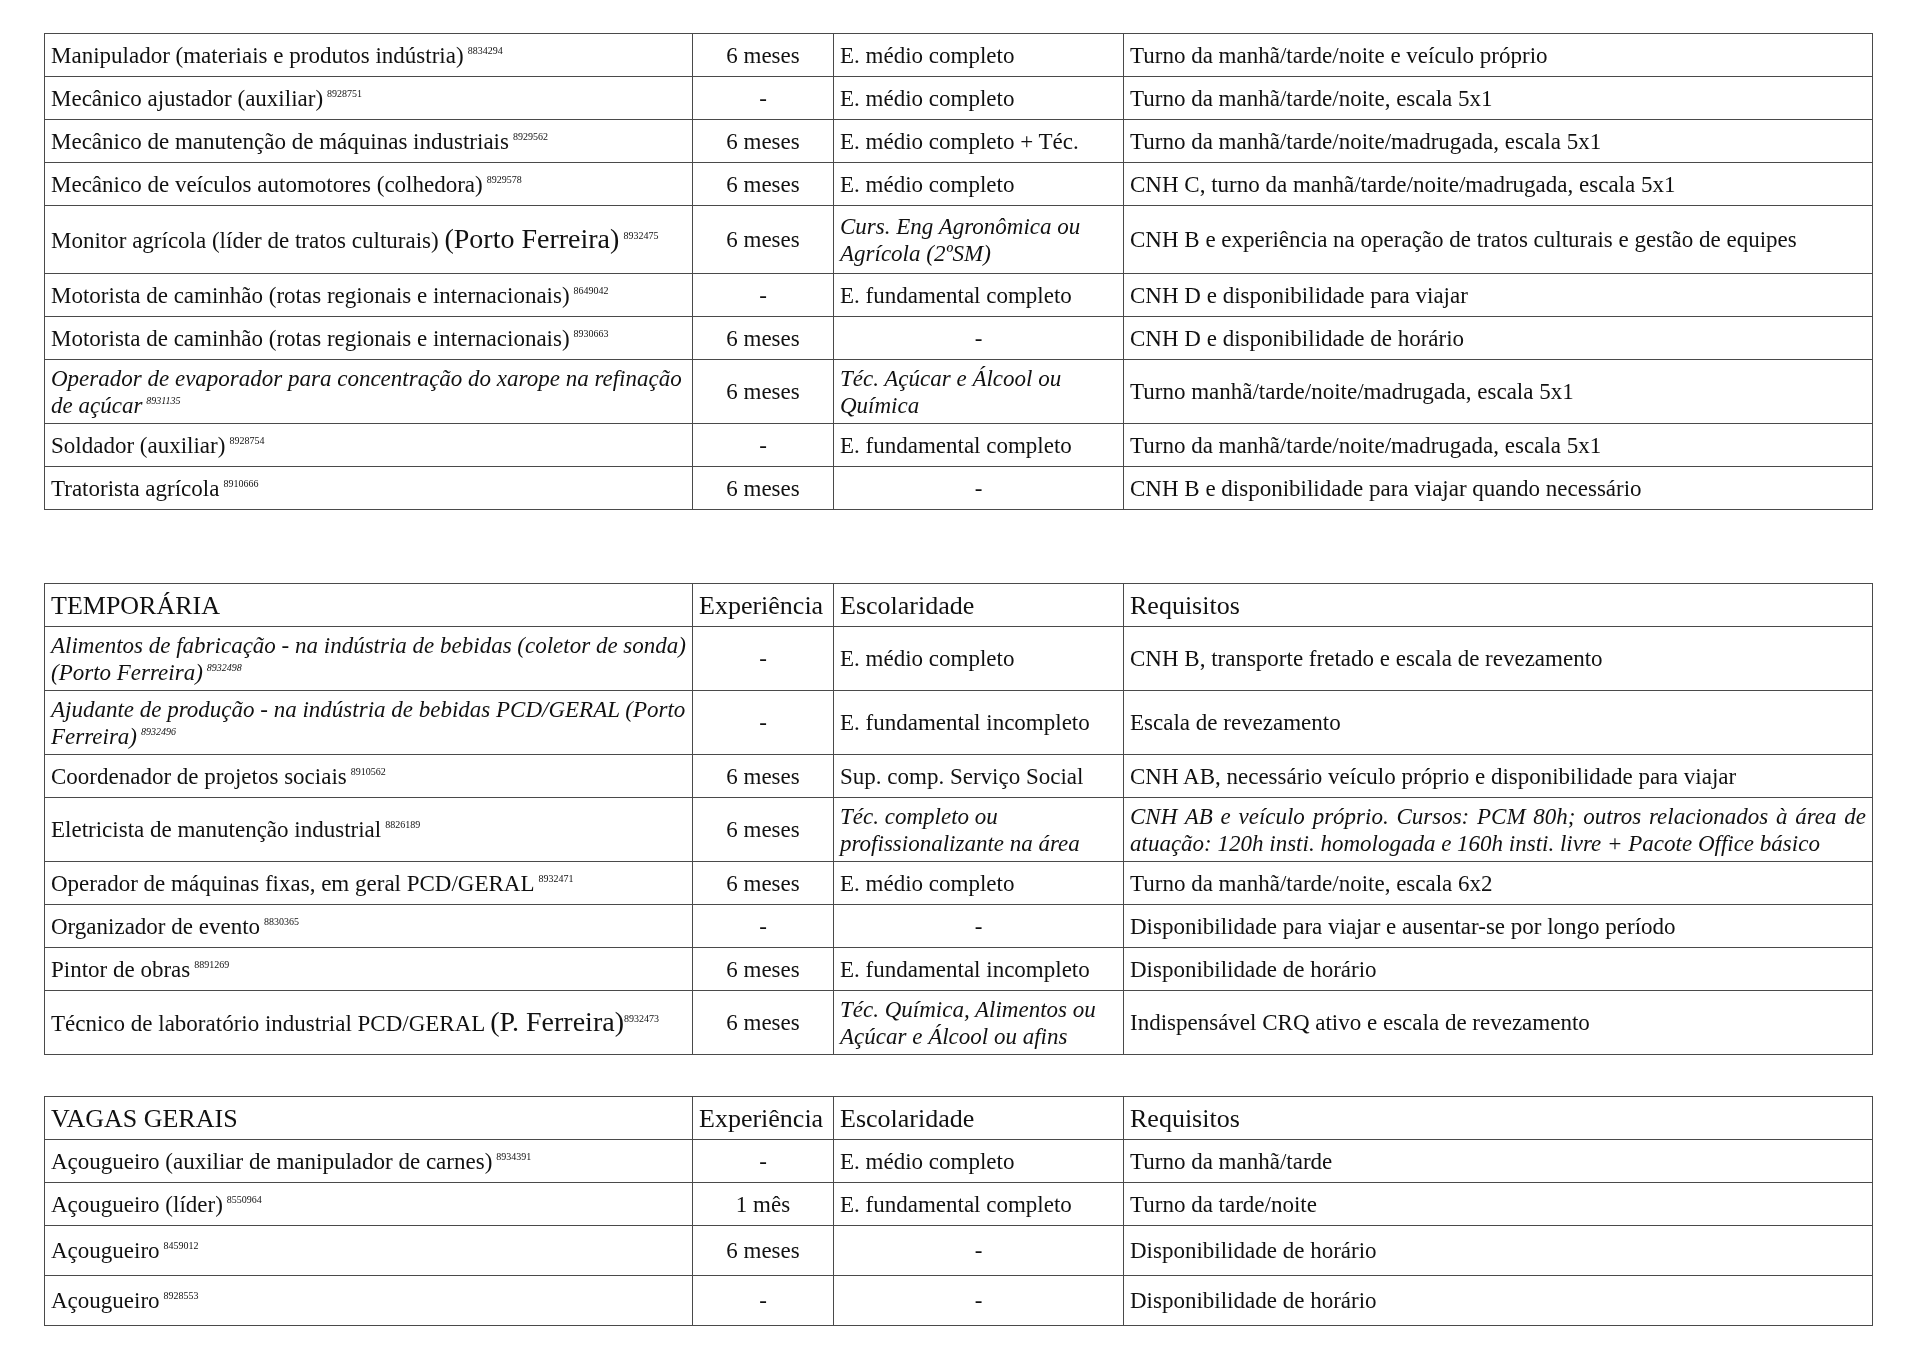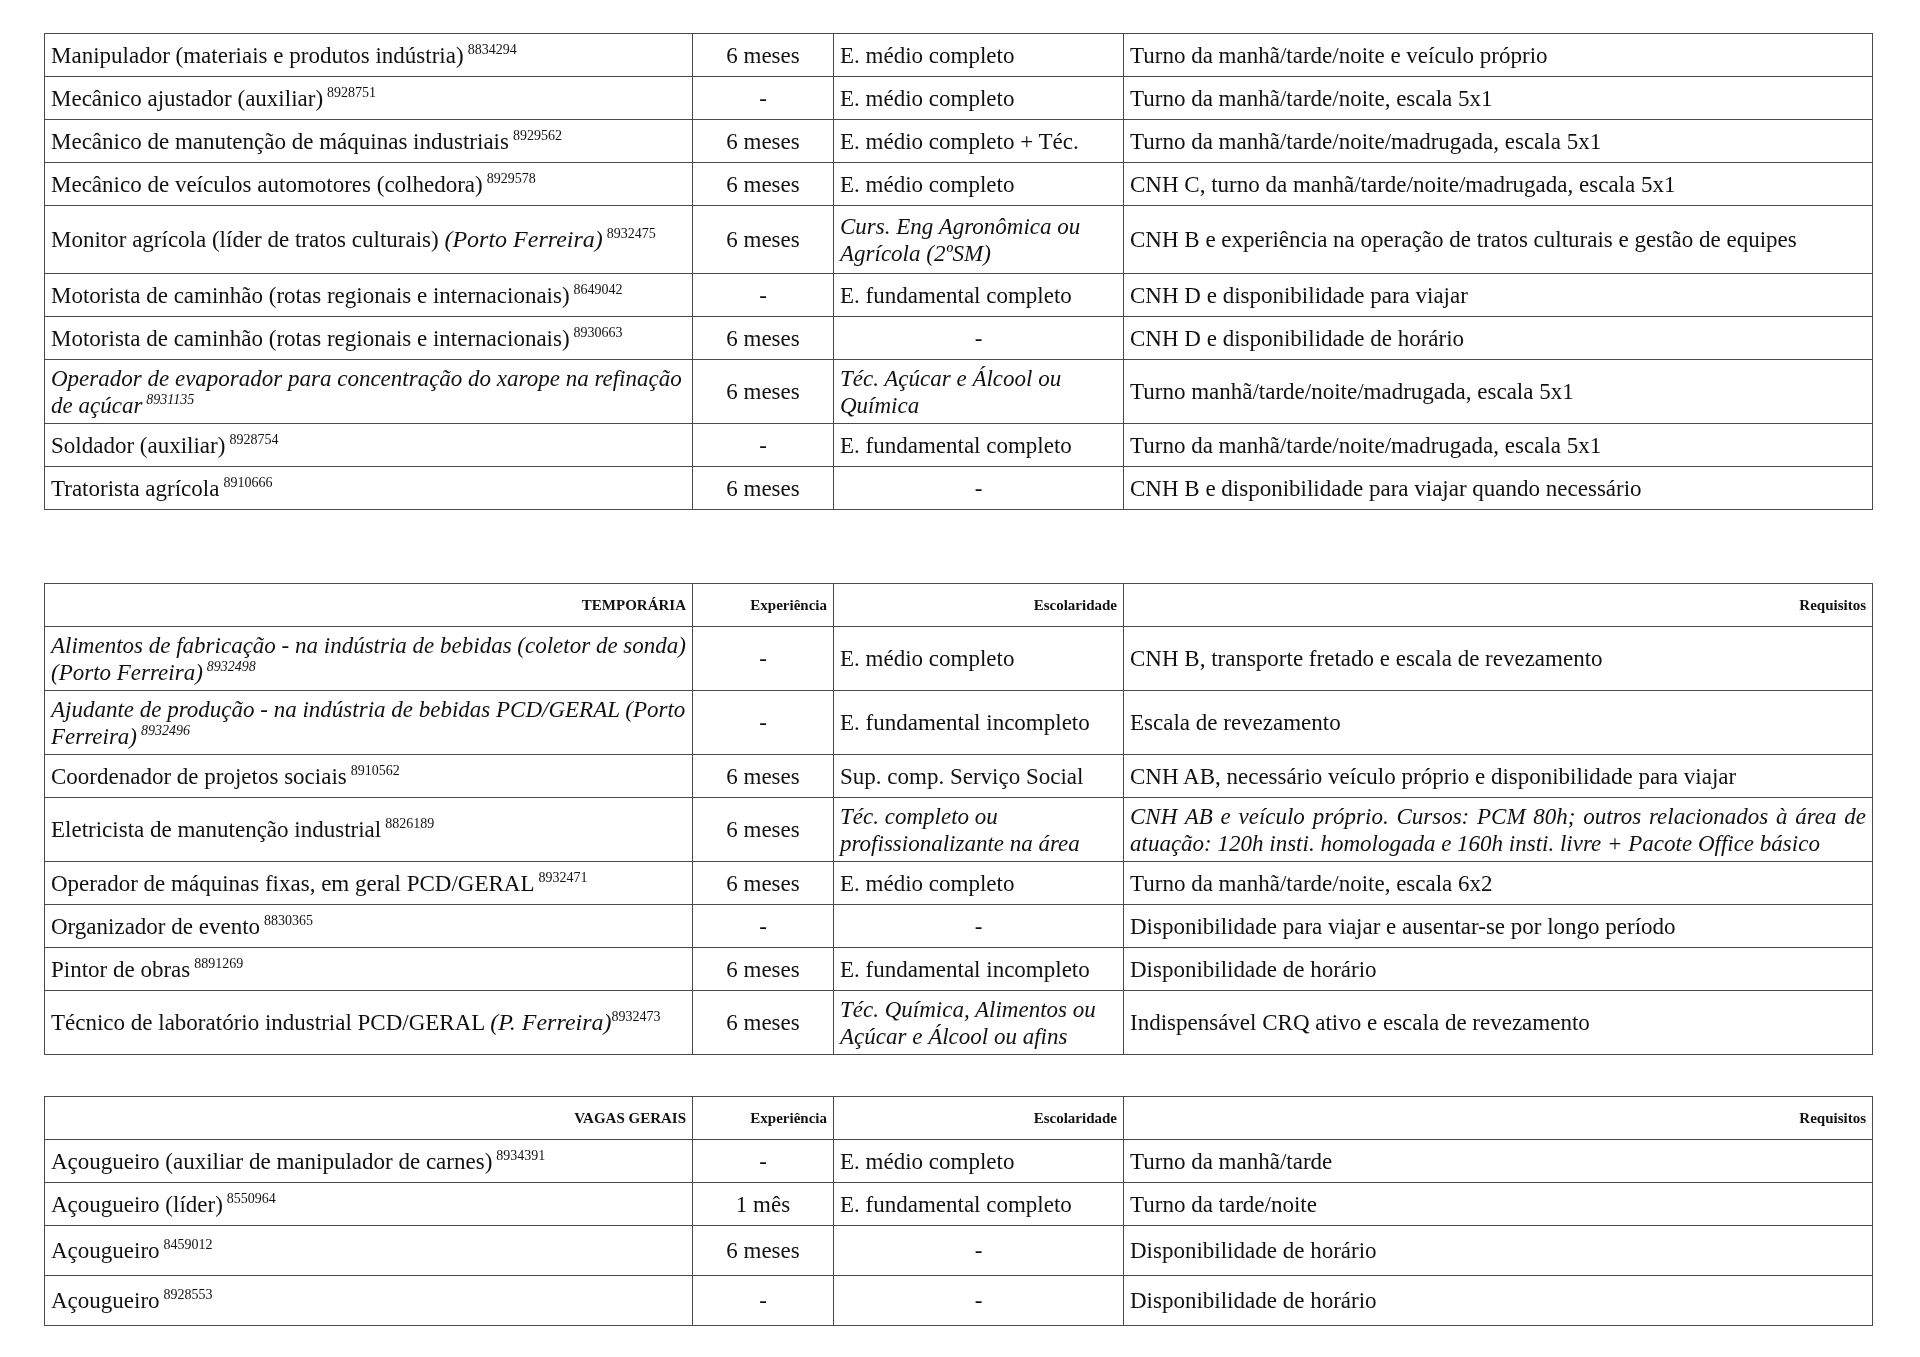--- a/index.html
+++ b/index.html
@@ -1,29 +1,29 @@
 <!DOCTYPE html>
 <html><head>
 <meta charset="utf-8">
 <style>
   html, body { margin:0; padding:0; background:#ffffff; }
   body { width:1920px; height:1357px; position:relative; overflow:hidden;
          font-family:"Liberation Serif", "DejaVu Serif", serif; color:#111; }
   table.jobs { position:absolute; left:44px; width:1828px; border-collapse:collapse; table-layout:fixed; }
   table.jobs td, table.jobs th { border:1.6px solid #4a4a4a; padding:0 6px; vertical-align:middle;
          font-size:23px; line-height:27px; font-weight:normal; }
-  table.jobs th { font-weight:bold; text-align:right; font-size:15px; }
+  table.jobs th { font-weight:normal; text-align:left; font-size:26px; }
   col.c1 { width:648px; } col.c2 { width:141px; } col.c3 { width:290px; } col.c4 { width:749px; }
   td.exp { text-align:center; }
   td.esc-c { text-align:center; }
   td.small { font-size:20px; line-height:25px;font-style:italic; }
   td.req-just { text-align:justify; text-align-last:left; }
-  .code { font-size:14px; vertical-align:super; line-height:0; margin-left:4px; }
+  .code { font-size:10px; vertical-align:super; line-height:0; margin-left:4px; }
   .code.tight { margin-left:0; }
-  .note { font-size:24px;font-style:italic; }
+  .note { font-size:28px; }
   #t1 { top:33px; }
   #t2 { top:583px; }
   #t3 { top:1096px;padding-left:32px; }
   tr.h43 { height:43px; }
   tr.h68 { height:68px; } tr.h67 { height:64px; }
   tr.h50 { height:50px; }
 </style>
 </head>
 <body>
 

